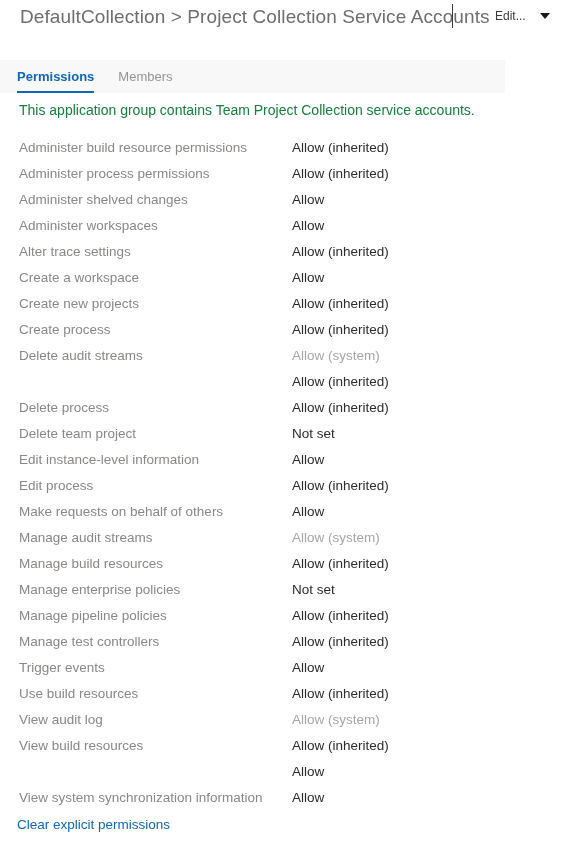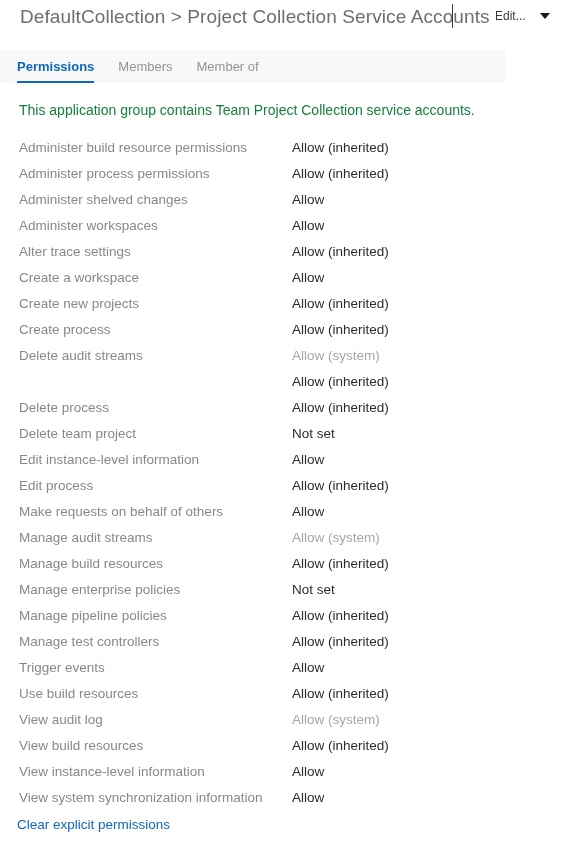--- a/index.html
+++ b/index.html
@@ -65,21 +65,21 @@
     height: 0;
     border-left: 5px solid transparent;
     border-right: 5px solid transparent;
     border-top: 6px solid #1a1a1a;
   }
 
   
   .tabbar {
     position: absolute;
     left: 0;
-    top: 50px;
+    top: 60px;
     width: 505px;
     height: 33px;
     background: #f8f8f8;
   }
   .tabs {
     position: absolute;
     left: 17px;
     top: 0;
     height: 33px;
     display: flex;
@@ -171,21 +171,20 @@
   <div class="edit-menu">
     <span class="edit-label">Edit...</span>
     <span class="chevron"></span>
   </div>
 </div>
 
 <div class="tabbar">
   <div class="tabs" id="tabs-container">
       <div class="tab active">Permissions</div>
       <div class="tab">Members</div>
-      <div class="tab">Member of</div>
     </div>
 </div>
 
 <div class="description">This application group contains Team Project Collection service accounts.</div>
 
 <div class="perm-list" id="perm-list">
     <div class="perm-row">
       <span class="perm-name">Administer build resource permissions</span>
       <span class="perm-value">Allow (inherited)</span>
     </div>
@@ -274,21 +273,20 @@
     </div>
     <div class="perm-row">
       <span class="perm-name">View audit log</span>
       <span class="perm-value system">Allow (system)</span>
     </div>
     <div class="perm-row">
       <span class="perm-name">View build resources</span>
       <span class="perm-value">Allow (inherited)</span>
     </div>
     <div class="perm-row">
-      <span class="perm-name">View instance-level information</span>
       <span class="perm-value">Allow</span>
     </div>
     <div class="perm-row">
       <span class="perm-name">View system synchronization information</span>
       <span class="perm-value">Allow</span>
     </div>
   </div>
 
 <a class="clear-link" href="#">Clear explicit permissions</a>
 

